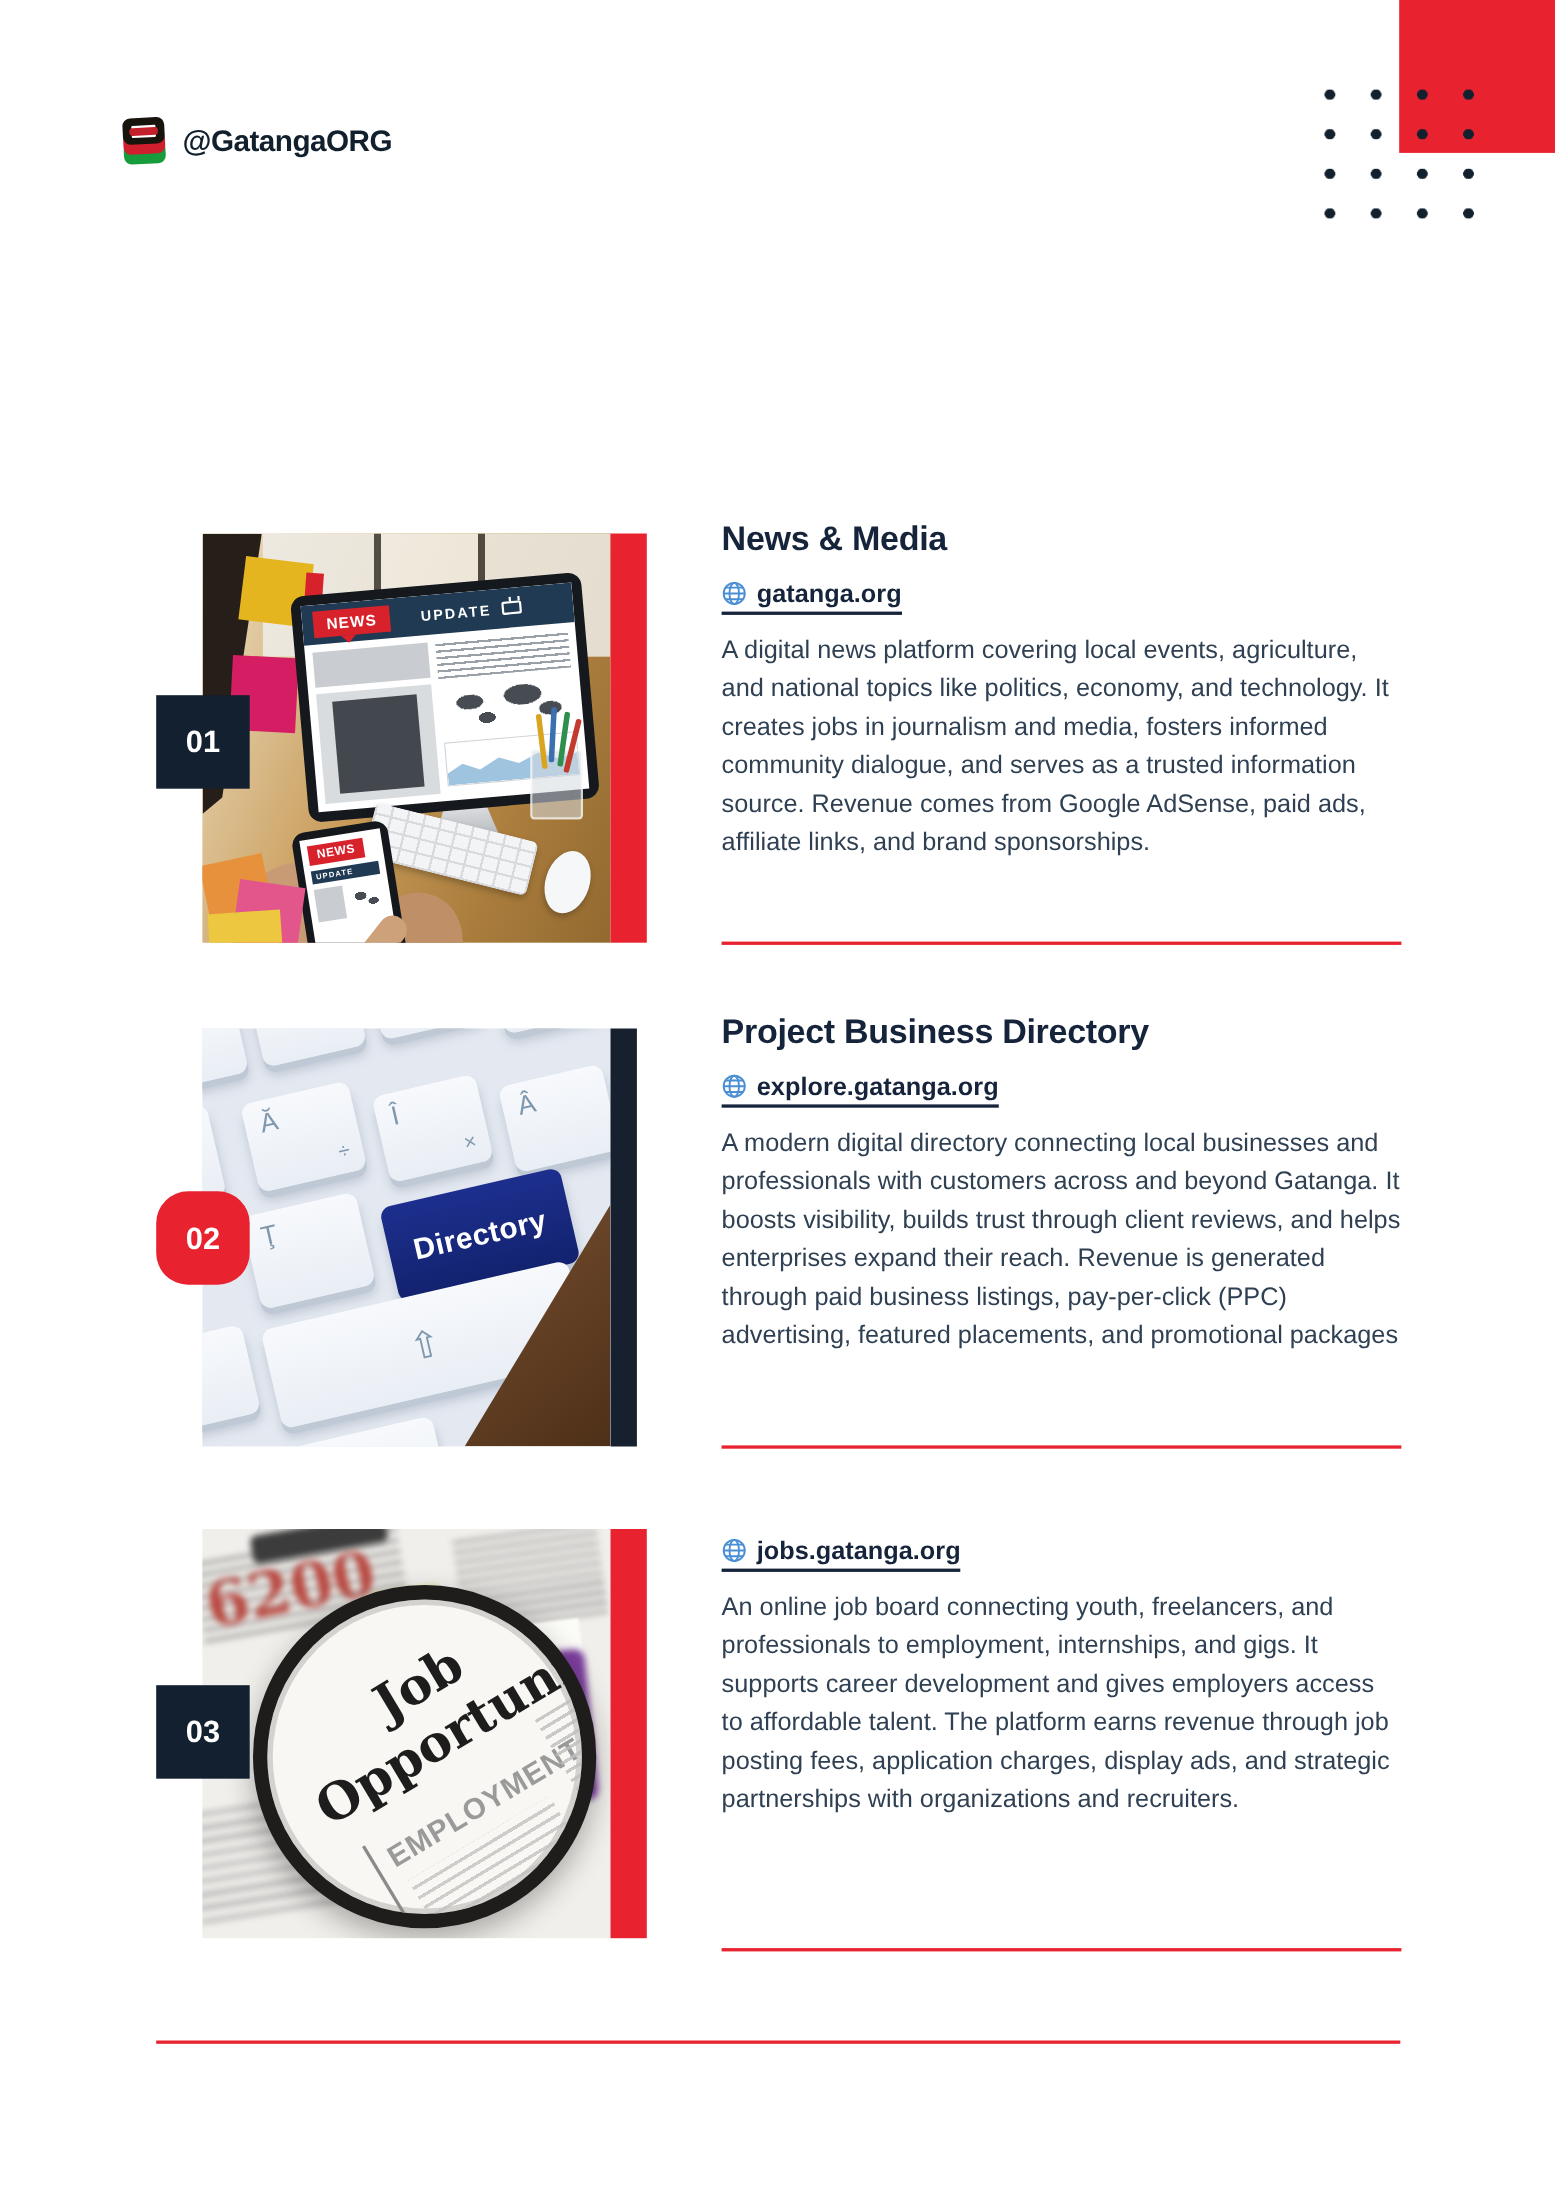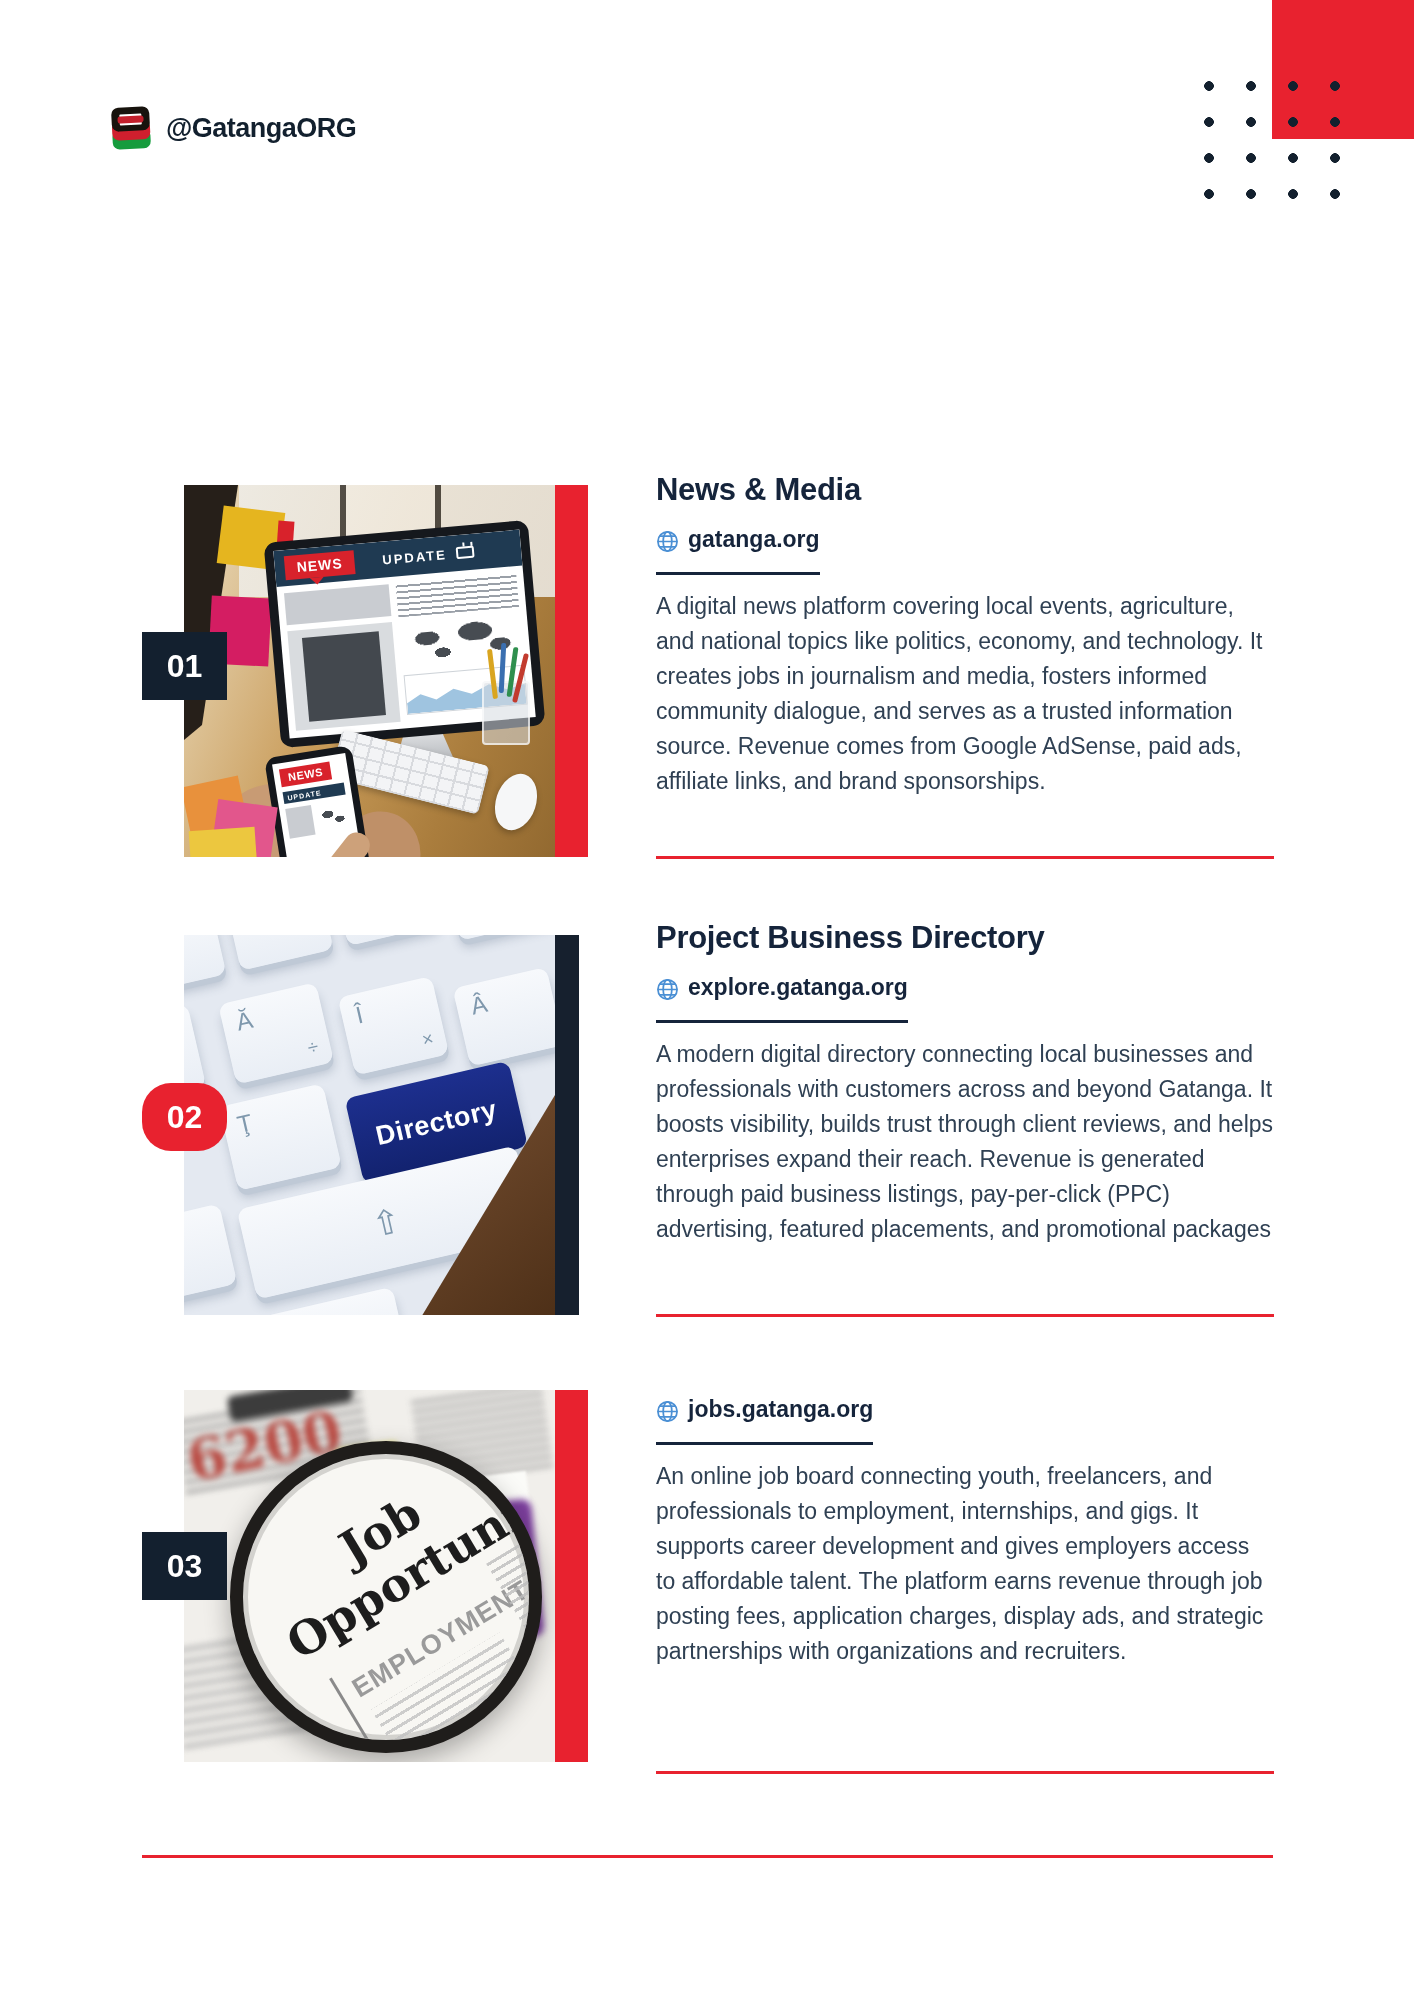--- a/index.html
+++ b/index.html
@@ -24,30 +24,30 @@
               background-image:radial-gradient(circle, #13202E 4.6px, rgba(0,0,0,0) 5px);
               background-size:42px 36px; background-position:0 0; }
 
   
   .title-row { position:absolute; left:112px; top:300px; display:flex; align-items:center; gap:38px; }
   .page-title { font-size:66px; font-weight:800; letter-spacing:-2px; color:#15202F; }
 
   
   .photo { position:absolute; left:184px; width:371px; overflow:hidden; background:#ddd; }
   .stripe { position:absolute; }
-  .badge { position:absolute; left:142px; width:85px; height:68px; display:flex; align-items:center;
-           justify-content:center; color:#fff; font-size:32px; font-weight:800; z-index:12; }
+  .badge { position:absolute; left:142px; width:85px; height:85px; display:flex; align-items:center;
+           justify-content:center; color:#fff; font-size:28px; font-weight:800; z-index:12; }
   .badge-navy { background:#13202F; }
   .badge-red  { background:#E8222F;border-radius:29px; }
 
   
   .text-col { position:absolute; left:656px; width:618px; }
   .sec-title { font-size:31px; font-weight:800; color:#15243B; letter-spacing:-0.3px; }
-  .link-row { display:inline-flex; align-items:flex-end; gap:9px; margin-top:18px;
-              border-bottom:3px solid #15243B; padding-bottom:19px; text-decoration:none; }
+  .link-row { display:inline-flex; align-items:center; gap:9px; margin-top:18px;
+              border-bottom:3px solid #15243B; padding-bottom:3px; text-decoration:none; }
   .link-text { font-size:23px; font-weight:800; color:#15243B; }
   .sec-desc { margin-top:14px; font-size:23px; line-height:35px; color:#2F4053; }
   .rule { position:absolute; left:656px; width:618px; height:3px; background:#E8222F; }
 
   
   .footer-rule { position:absolute; left:142px; top:1855px; width:1131px; height:3px; background:#E8222F; }
   .footer-row { position:absolute; left:142px; top:1884px; width:1131px; display:flex;
                 justify-content:space-between; align-items:center; }
   .footer-label { font-size:23px; color:#1C2B3A; }
   .footer-page { font-size:27px; font-weight:800; color:#13202F; }

